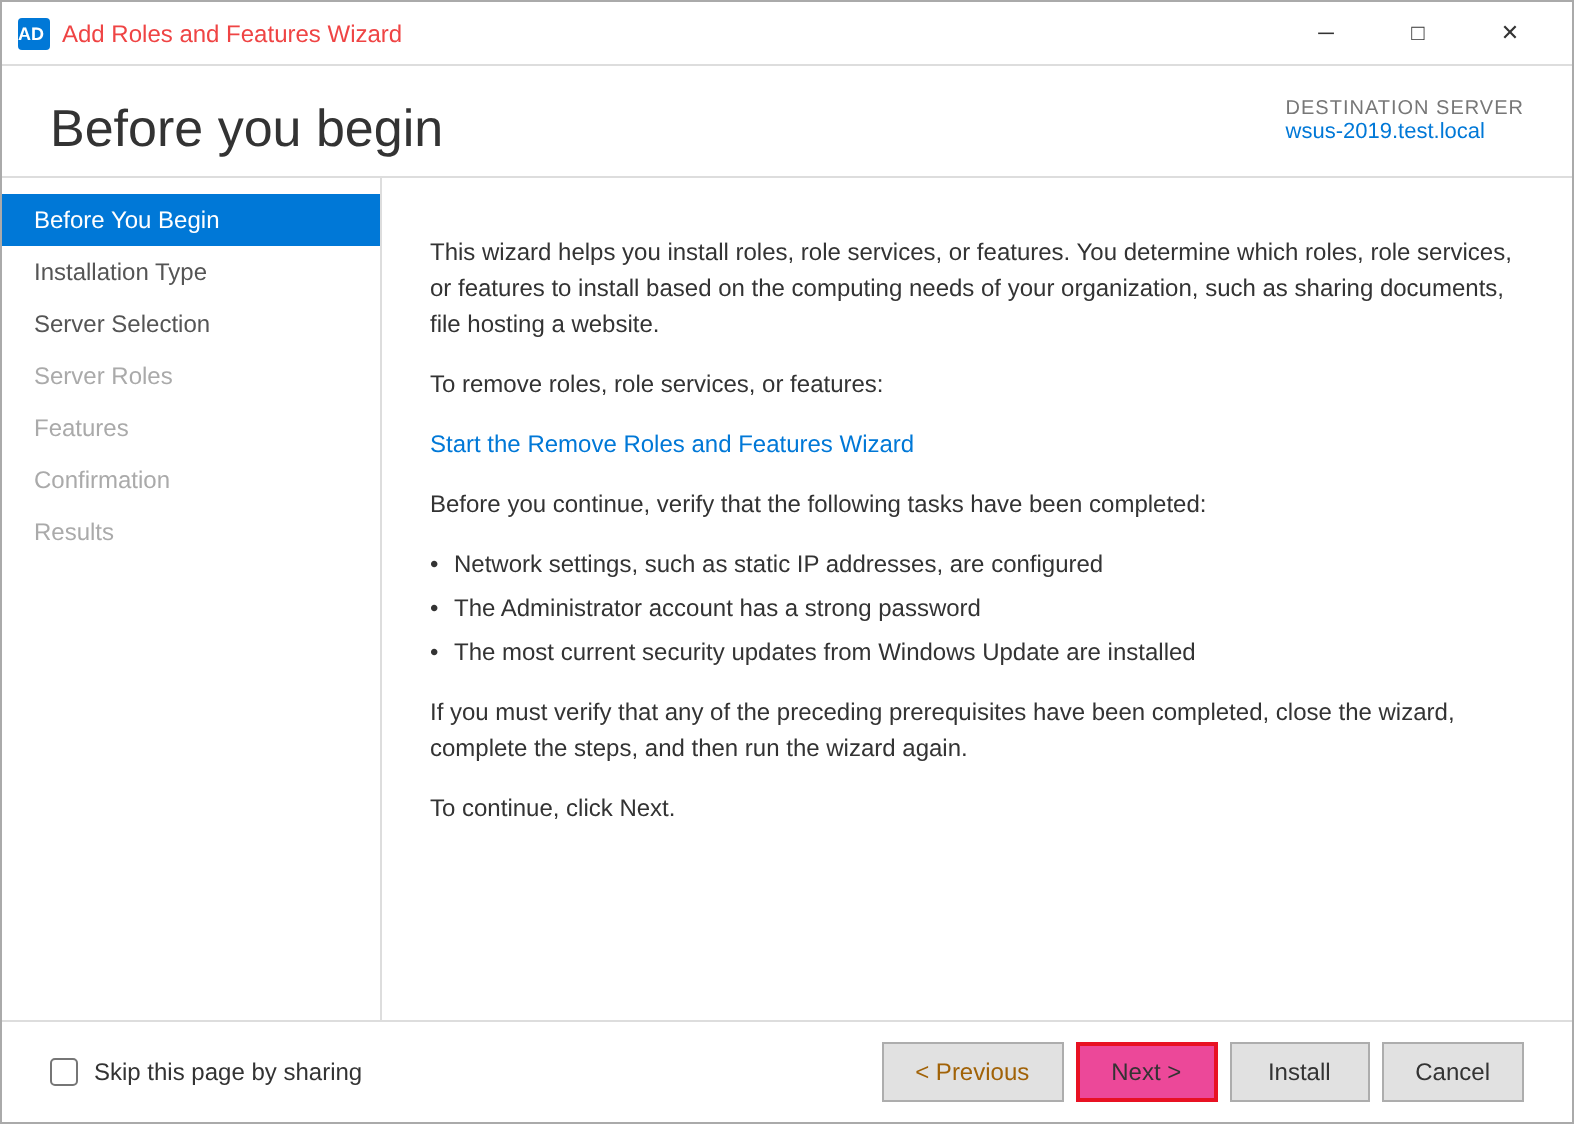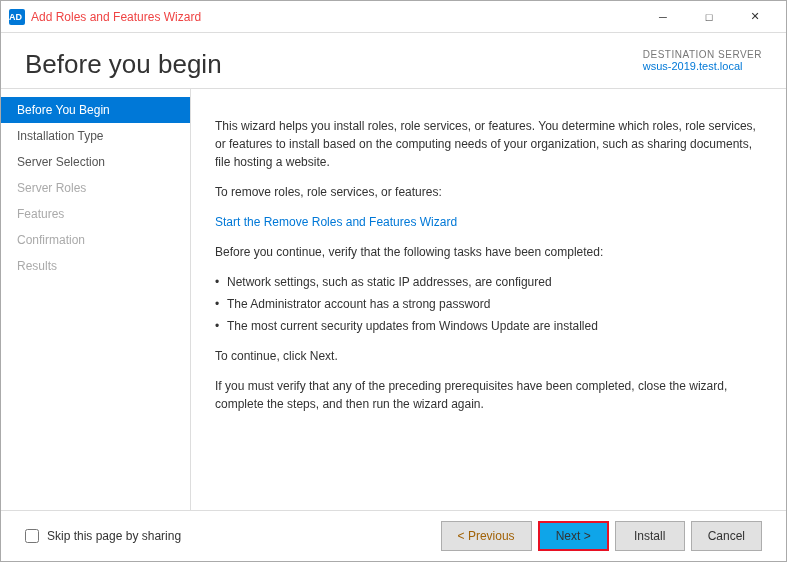--- a/index.html
+++ b/index.html
@@ -178,21 +178,21 @@
       padding: 6px 16px;
       font-size: 12px;
       border: 1px solid #adadad;
       background: #e1e1e1;
       cursor: pointer;
       color: #333;
       min-width: 70px;
     }
     .btn.primary {
       border: 2px solid #e81123;
-      background: #0ea5e9;
+      background: #ec4899;
     }
     .btn:disabled {
       color: #a16207;
       cursor: default;
     }
   </style>
 </head>
 <body>
 
 <div class="window">
@@ -234,22 +234,22 @@
     <div class="content-area">
       <p>This wizard helps you install roles, role services, or features. You determine which roles, role services, or features to install based on the computing needs of your organization, such as sharing documents, file hosting a website.</p>
       <p>To remove roles, role services, or features:</p>
       <p><a class="link" href="#">Start the Remove Roles and Features Wizard</a></p>
       <p>Before you continue, verify that the following tasks have been completed:</p>
       <ul class="bullet-list">
         <li>Network settings, such as static IP addresses, are configured</li>
         <li>The Administrator account has a strong password</li>
         <li>The most current security updates from Windows Update are installed</li>
       </ul>
+      <p>If you must verify that any of the preceding prerequisites have been completed, close the wizard, complete the steps, and then run the wizard again.</p>
       <p>To continue, click Next.</p>
-      <p>If you must verify that any of the preceding prerequisites have been completed, close the wizard, complete the steps, and then run the wizard again.</p>
     </div>
   </div>
 
   <div class="footer-area">
     <div class="skip-checkbox">
       <input type="checkbox" id="skip-cb" style="">
       <label for="skip-cb">Skip this page by sharing</label>
     </div>
     <div class="footer-buttons">
       <button class="btn" disabled="">&lt; Previous</button>

